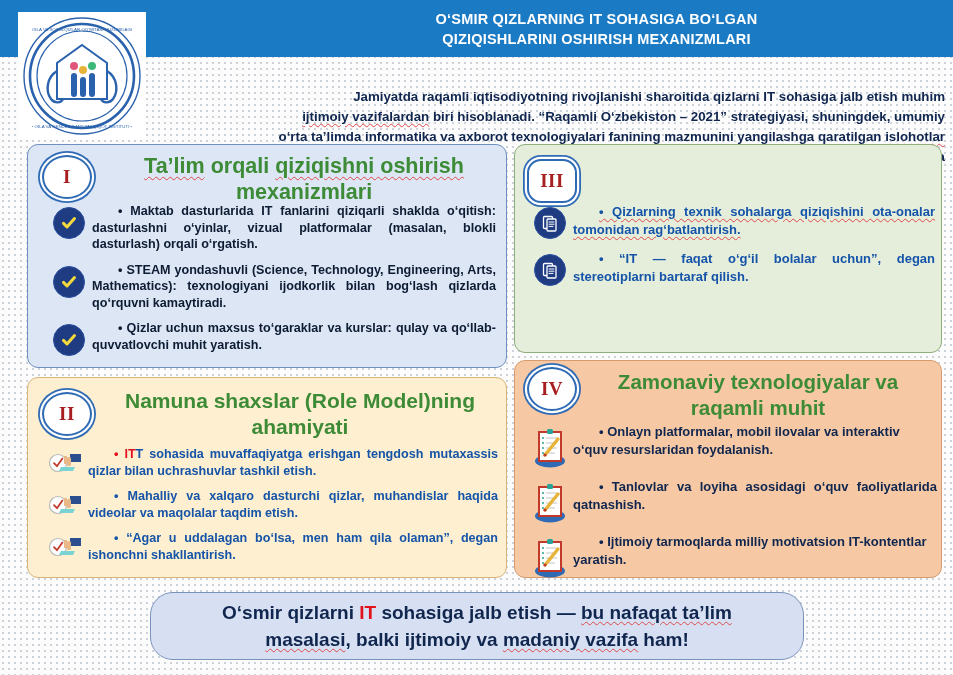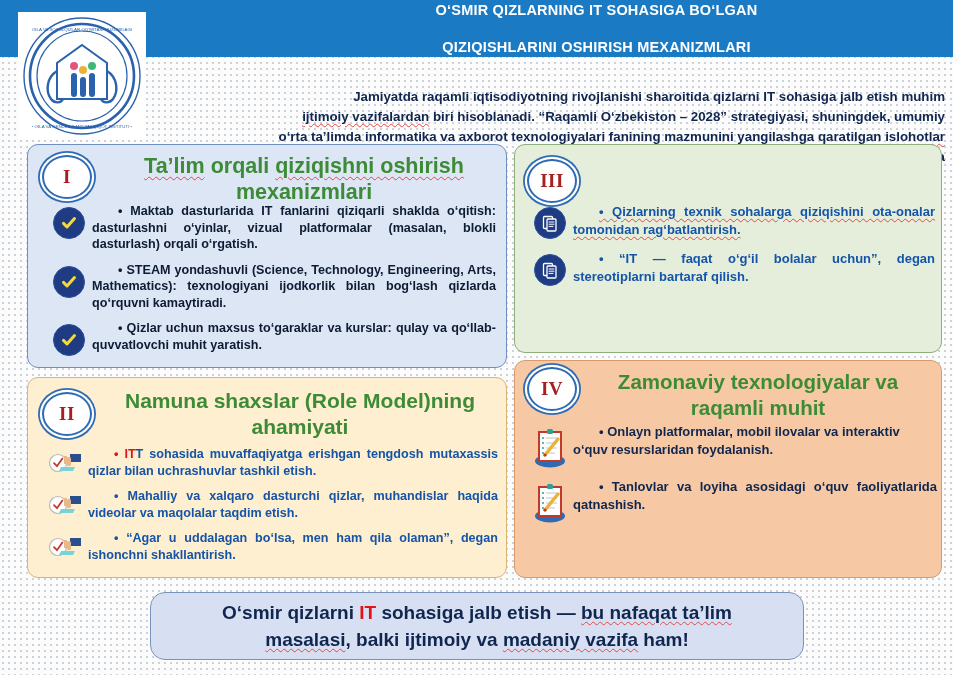--- a/index.html
+++ b/index.html
@@ -18,21 +18,21 @@
     background-size:6px 6px;
   }
 
   
   .header-band{
     position:absolute;left:0;top:0;width:953px;height:57px;
     background:#1b7ac4;
   }
   .header-band-inner{
     position:absolute;left:240px;top:0;right:0;height:57px;
-    display:flex;flex-direction:column;align-items:center;justify-content:space-between;
+    display:flex;flex-direction:column;align-items:center;justify-content:center;
   }
   .hdr-line{
     color:#ffffff;font-weight:bold;font-size:14.5px;letter-spacing:.2px;
     line-height:20px;text-align:center;white-space:nowrap;
   }
 
   .logo-box{
     position:absolute;left:18px;top:12px;width:128px;height:128px;
     background:#ffffff;display:flex;align-items:center;justify-content:center;
     z-index:5;
@@ -68,21 +68,21 @@
     position:absolute;width:46px;height:40px;border-radius:50%;
     background:#ffffff;border:2.2px solid #2f6bb5;
     box-shadow:0 0 0 2.2px #ffffff, 0 0 0 4px #2f6bb5;
     display:flex;align-items:center;justify-content:center;
     font-family:"Liberation Serif",serif;font-weight:bold;
     color:#a81f22;font-size:19px;letter-spacing:.5px;
     z-index:4;
   }
   .p1 .badge{left:14px;top:10px;}
   .p2 .badge{left:14px;top:14px;}
-  .p3 .badge{left:12px;top:14px;}
+  .p3 .badge{left:12px;top:14px;border-radius:14px;}
   .p4 .badge{left:12px;top:6px;}
 
   .ptitle{
     position:absolute;text-align:center;font-weight:bold;
     line-height:26px;
   }
   .p1 .ptitle{left:80px;top:8px;width:392px;font-size:21.5px;color:#3d8b36;}
   .p2 .ptitle{left:72px;top:10px;width:400px;font-size:21px;color:#3d8b36;}
   .p3 .ptitle{left:70px;top:16px;width:348px;font-size:20px;color:#3d8b36;}
   .p4 .ptitle{left:68px;top:8px;width:350px;font-size:20.5px;color:#3d8b36;}
@@ -115,21 +115,21 @@
   .p4 .txt.noj{ text-align:left; }
 
   .it-red{ color:#e1121b; }
   .wsq{ text-decoration:underline; text-decoration-color:#e04a4a;
         text-decoration-style:wavy; text-decoration-thickness:1px;
         text-underline-offset:2px;}
 
   
   .footer{
     position:absolute;left:150px;top:592px;width:654px;height:68px;
-    background:#d7e0f2;border:1.6px solid #7a93bb;border-radius:15px;
+    background:#d7e0f2;border:1.6px solid #7a93bb;border-radius:23px;
     display:flex;align-items:center;justify-content:center;box-sizing:border-box;
   }
   .footer p{
     margin:0;text-align:center;color:#10264f;font-weight:bold;
     font-size:19px;line-height:27px;
   }
 
   
   .circ{width:30px;height:30px;border-radius:50%;background:#1f3c82;
         display:flex;align-items:center;justify-content:center;
@@ -161,21 +161,21 @@
       <circle cx="53" cy="51" r="4" fill="#e0557a"></circle>
       <circle cx="62" cy="55" r="4" fill="#e8b339"></circle>
       <circle cx="71" cy="51" r="4" fill="#3cb878"></circle>
       <text x="61" y="16" font-size="4.4" fill="#2b62ad" text-anchor="middle" font-family="Liberation Sans, sans-serif">OILA VA XOTIN-QIZLAR QO‘MITASI HUZURIDAGI</text>
       <text x="61" y="113" font-size="4.4" fill="#2b62ad" text-anchor="middle" font-family="Liberation Sans, sans-serif">• OILA VA GENDER ILMIY-TADQIQOT INSTITUTI •</text>
     </svg>
   </div>
 
   <div class="subhead">
     <p><span>Jamiyatda raqamli iqtisodiyotning rivojlanishi sharoitida qizlarni IT sohasiga jalb etish muhim</span></p>
-    <p><span class="sq">ijtimoiy vazifalardan</span><span> biri hisoblanadi. “Raqamli O‘zbekiston – 2028” strategiyasi, shuningdek, umumiy</span></p>
+    <p><span class="sq">ijtimoiy vazifalardan</span><span> biri hisoblanadi. “Raqamli O‘zbekiston – 2021” strategiyasi, shuningdek, umumiy</span></p>
     <p><span>o‘rta ta’limda informatika va axborot texnologiyalari fanining mazmunini yangilashga qaratilgan </span><span class="sq">islohotlar</span></p>
     <p><span>ham </span><span class="sq">mazkur yo‘nalishning</span><span> yanada dolzarb ekanligini ko‘rsatmoqda</span></p>
   </div>
 
   <div class="panel p1">
     <div class="badge">I</div>
     <div class="ptitle">
       <span class="green-sq">Ta’lim</span><span> orqali </span><span class="green-sq">qiziqishni oshirish</span><span> mexanizmlari</span>
     </div>
     <div class="items">
@@ -317,20 +317,34 @@
             <rect x="7" y="5" width="22" height="29" fill="#fff" stroke="#c0392b" stroke-width="2"></rect>
             <rect x="15" y="2" width="6" height="5" rx="1.5" fill="#2aa198"></rect>
             <path d="M10 11h2M10 16h2M10 21h2M10 26h2" stroke="#2aa198" stroke-width="1.6"></path>
             <path d="M14 11h11M14 16h11M14 21h11M14 26h9" stroke="#d8d8d8" stroke-width="1.3"></path>
             <path d="M13 28 L26 12" stroke="#e8b339" stroke-width="3.4" stroke-linecap="round"></path>
             <circle cx="13" cy="28" r="1.6" fill="#c0392b"></circle>
           </svg>
         </span>
         <span class="txt">•  Tanlovlar va loyiha asosidagi o‘quv faoliyatlarida qatnashish.</span>
       </div>
+      <div class="row">
+        <span class="ico">
+          <svg width="36" height="42" viewBox="0 0 36 42">
+            <ellipse cx="18" cy="34" rx="15" ry="6.5" fill="#2f6bb5"></ellipse>
+            <rect x="7" y="5" width="22" height="29" fill="#fff" stroke="#c0392b" stroke-width="2"></rect>
+            <rect x="15" y="2" width="6" height="5" rx="1.5" fill="#2aa198"></rect>
+            <path d="M10 11h2M10 16h2M10 21h2M10 26h2" stroke="#2aa198" stroke-width="1.6"></path>
+            <path d="M14 11h11M14 16h11M14 21h11M14 26h9" stroke="#d8d8d8" stroke-width="1.3"></path>
+            <path d="M13 28 L26 12" stroke="#e8b339" stroke-width="3.4" stroke-linecap="round"></path>
+            <circle cx="13" cy="28" r="1.6" fill="#c0392b"></circle>
+          </svg>
+        </span>
+        <span class="txt noj">• Ijtimoiy tarmoqlarda milliy motivatsion IT-kontentlar yaratish.</span>
+      </div>
     </div>
   </div>
 
   <div class="footer">
     <p>
       <span>O‘smir qizlarni </span><span class="it-red">IT</span><span> sohasiga jalb etish — </span><span class="sq">bu nafaqat ta’lim</span><br>
       <span class="sq">masalasi</span><span>, balki ijtimoiy va </span><span class="sq">madaniy vazifa</span><span> ham!</span>
     </p>
   </div>
 

